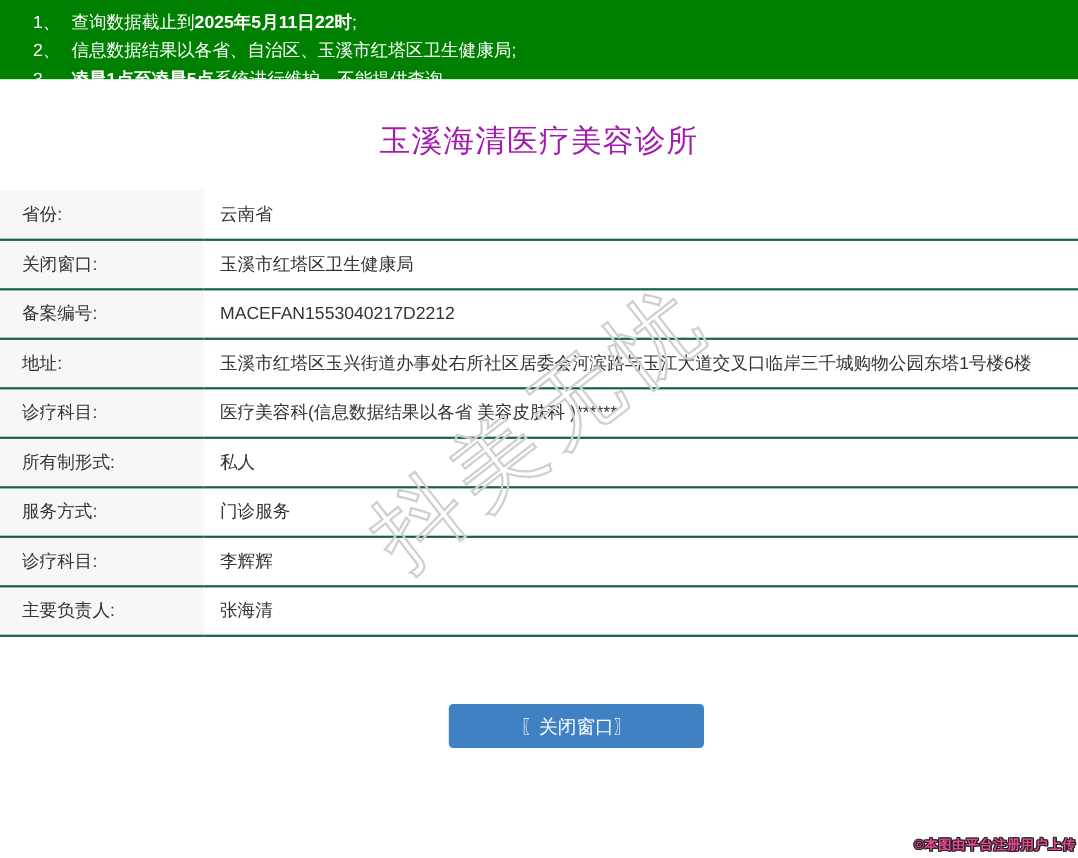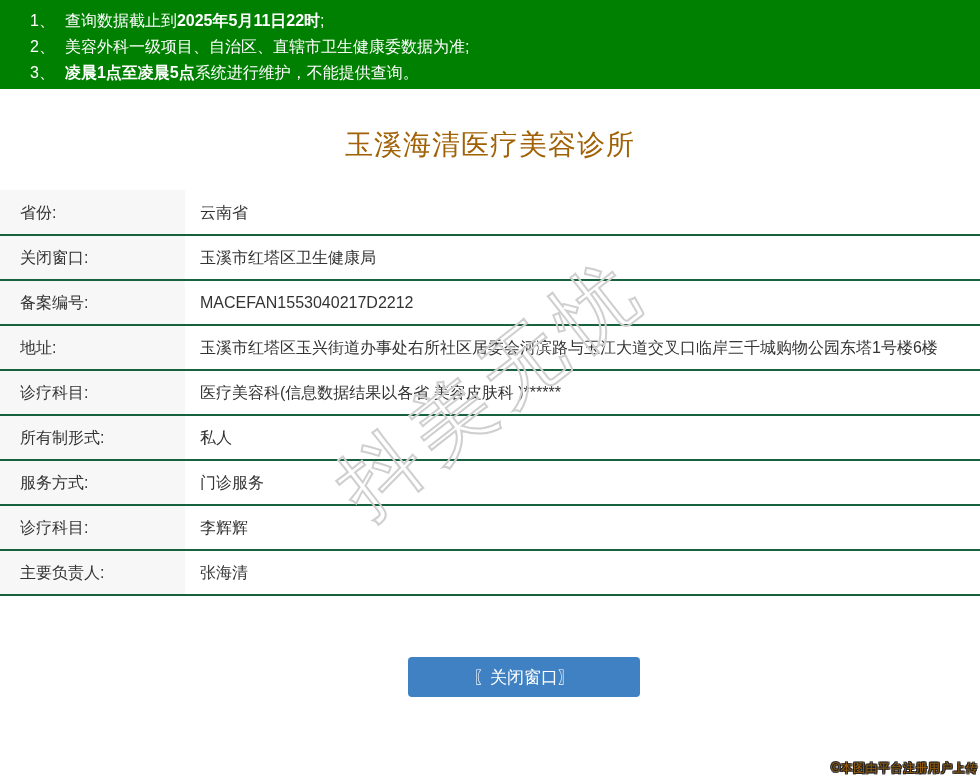--- a/index.html
+++ b/index.html
@@ -8,38 +8,38 @@
     font-family: "Liberation Sans", "DejaVu Sans", sans-serif;
     background: #ffffff;
     overflow: hidden;
   }
   .page { position: relative; width: 980px; height: 780px; overflow: hidden; background: #fff; }
 
   
   .notice {
     background: #008000;
     color: #ffffff;
-    height: 89px;
+    height: 72px;
     padding: 8px 0 0 30px;
   }
   .notice-line {
     font-size: 16px;
     line-height: 26px;
     white-space: nowrap;
   }
   .notice-line .num { margin-right: 10px; }
   .notice-line b { font-weight: 700; }
 
   
   .title {
     padding: 37px 0 26px 0;
     text-align: center;
     font-size: 28px;
     font-weight: 400;
-    color: #a16207;
+    color: #a21caf;
     letter-spacing: 1px;
   }
 
   
   .info-table {
     width: 980px;
     border-collapse: collapse;
     table-layout: fixed;
   }
   .info-table td {
@@ -91,42 +91,42 @@
     font-family: "Liberation Sans", "DejaVu Sans", sans-serif;
     cursor: pointer;
   }
 
   
   .credit {
     position: absolute;
     right: 2px;
     bottom: 3px;
     font-size: 12px;
-    font-weight: 400;
-    color: #a16207;
+    font-weight: 700;
+    color: #ec4899;
     letter-spacing: 0.5px;
     text-shadow:
       -1px -1px 0 #222, 1px -1px 0 #222,
       -1px  1px 0 #222, 1px  1px 0 #222,
        0   -1px 0 #222, 0    1px 0 #222,
       -1px  0   0 #222, 1px  0   0 #222;
     z-index: 6;
   }
 </style>
 </head>
 <body>
 
 <div class="page">
 
   <div class="notice">
     <div class="notice-line">
       <span class="num">1、</span><span>查询数据截止到</span><b>2025年5月11日22时</b><span>;</span>
     </div>
     <div class="notice-line">
-      <span class="num">2、</span><span>美容外科一级项目、自治区、直辖市卫生健康委数据为准;</span><b></b><span></span>
+      <span class="num">2、</span><span>信息数据结果以各省、自治区、玉溪市红塔区卫生健康局;</span><b></b><span></span>
     </div>
     <div class="notice-line">
       <span class="num">3、</span><span></span><b>凌晨1点至凌晨5点</b><span>系统进行维护，不能提供查询。</span>
     </div>
   </div>
 
   <h1 class="title">玉溪海清医疗美容诊所</h1>
 
   <table class="info-table">
     <tbody>

